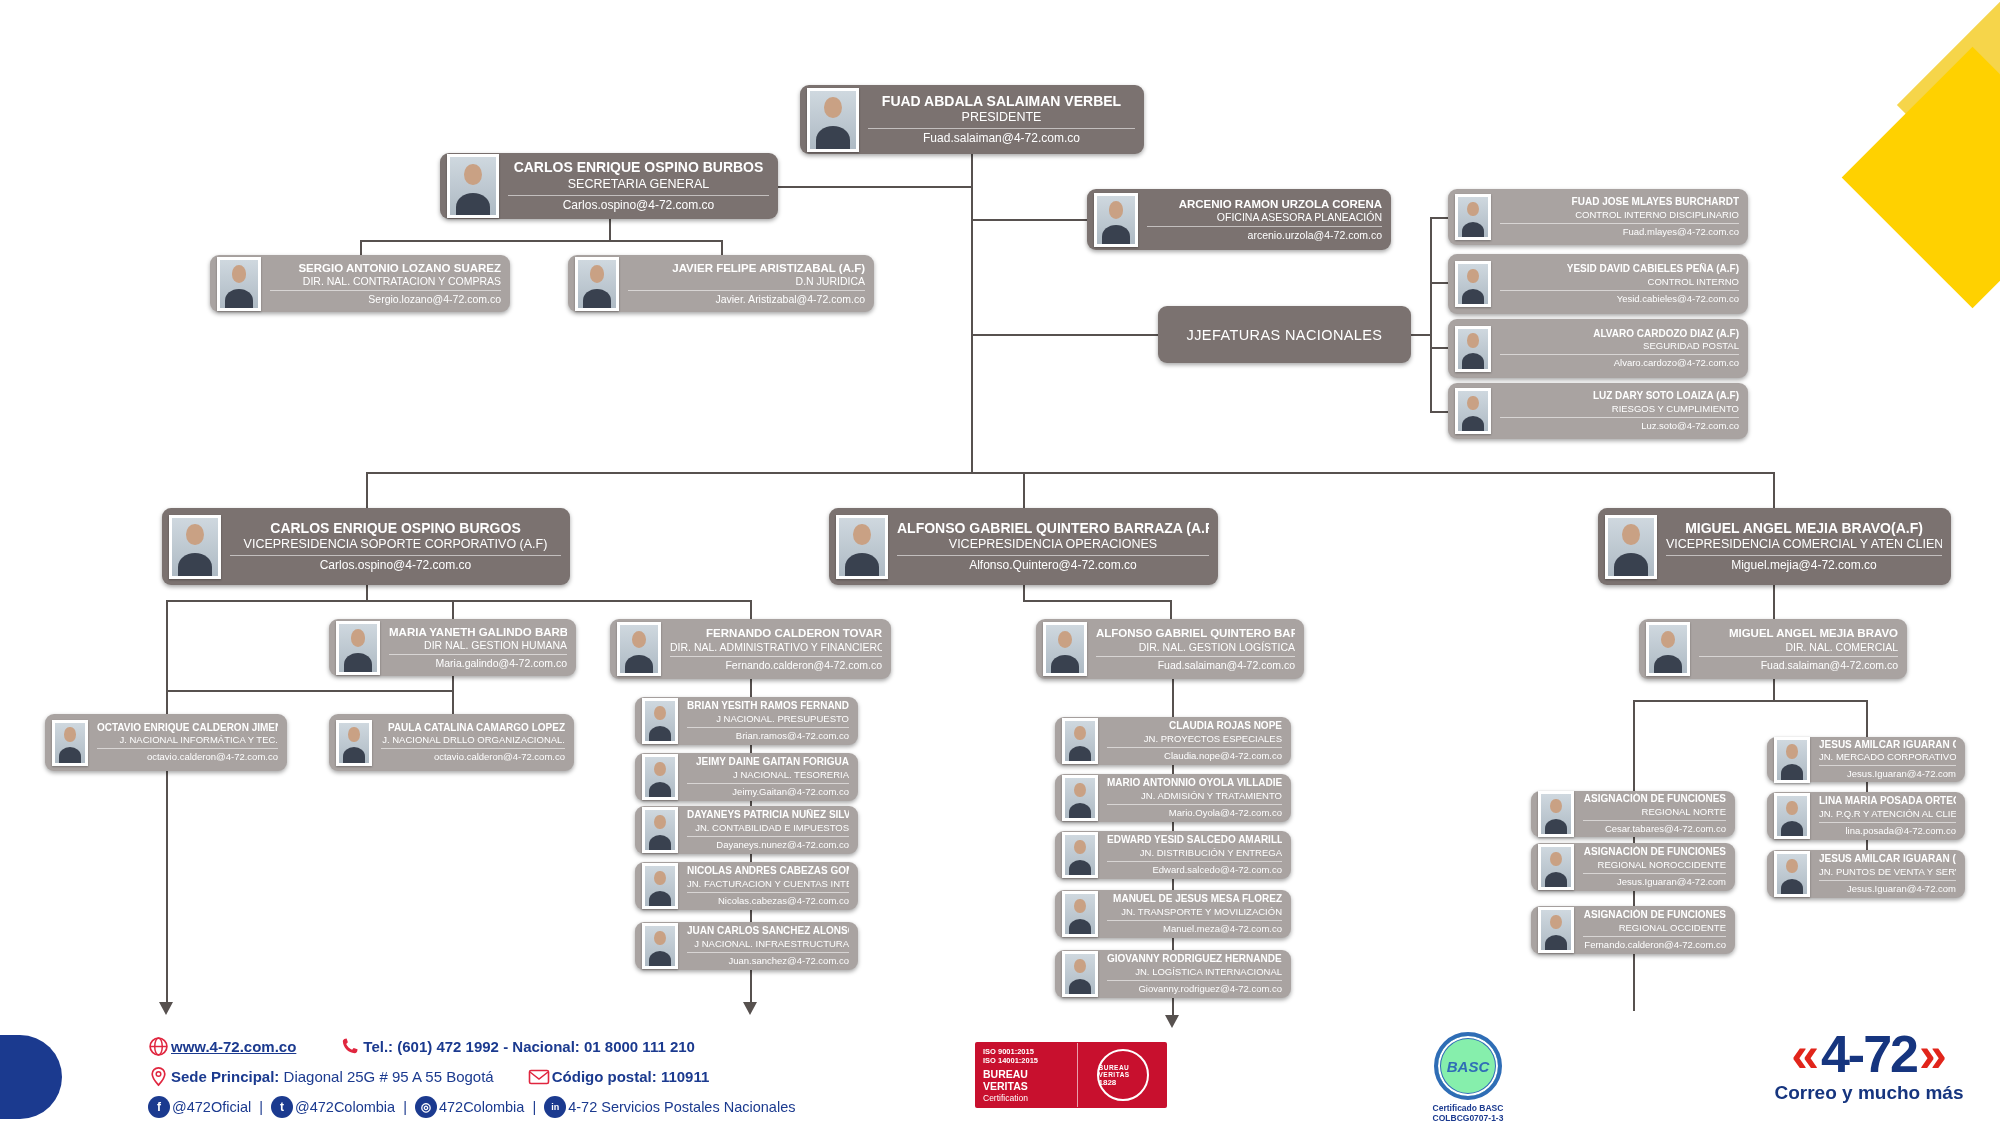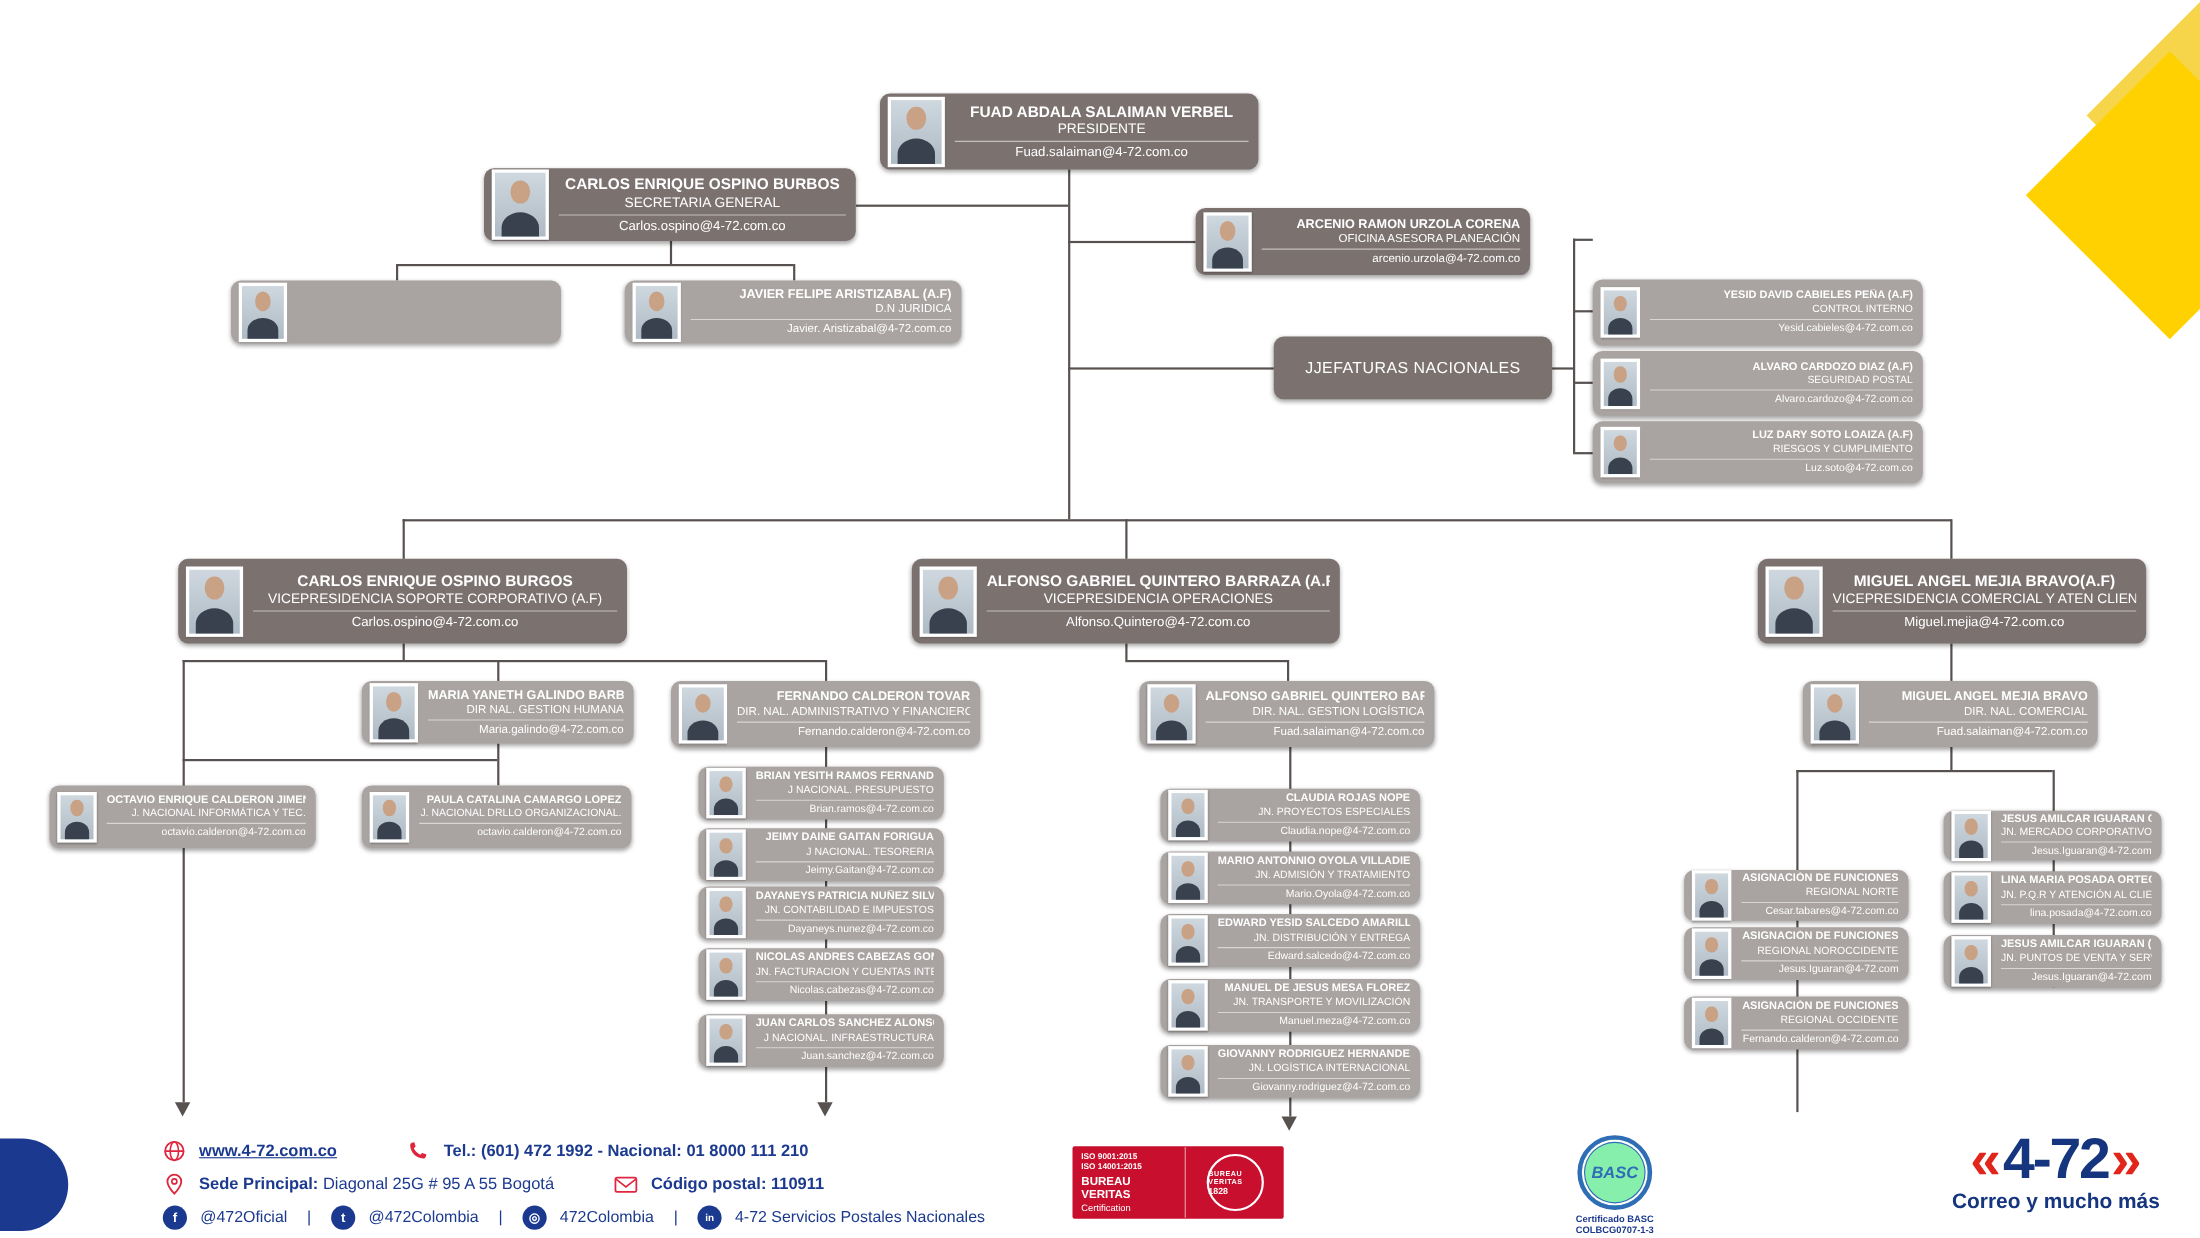--- a/index.html
+++ b/index.html
@@ -33,21 +33,21 @@
   .em{border-top:1px solid rgba(255,255,255,.55);margin-top:2px;padding-top:2px;}
   .s1 .nm{font-size:14px;}  .s1 .rl{font-size:12.5px;} .s1 .em{font-size:12px;}
   .s2 .nm{font-size:11.5px;}.s2 .rl{font-size:10.5px;}.s2 .em{font-size:10.5px;}
   .s3 .nm{font-size:10px;}  .s3 .rl{font-size:9.5px;} .s3 .em{font-size:9.5px;}
   .label{justify-content:center;font-weight:normal;font-size:14.5px;letter-spacing:.4px;}
   
   .diamond{position:absolute;transform:rotate(45deg);}
   .corner-blue{position:absolute;left:0;top:1035px;width:62px;height:84px;background:#1b3a8f;
         border-radius:0 84px 84px 0;}
   
-  .frow{position:absolute;display:flex;align-items:center;gap:12px;color:#1b3a8f;font-size:15px;}
+  .frow{position:absolute;display:flex;align-items:center;gap:2px;color:#1b3a8f;font-size:15px;}
   .frow b{font-weight:bold;}
   .weblink{font-weight:bold;text-decoration:underline;color:#1b3a8f;}
   .sep{color:#1b3a8f;margin:0 6px;}
   .sic{width:22px;height:22px;border-radius:50%;background:#1b3a8f;color:#fff;font-size:12px;
        font-weight:bold;display:inline-flex;align-items:center;justify-content:center;flex:0 0 auto;}
   .sic.small{font-size:9px;}
   .ficon{flex:0 0 auto;display:inline-flex;}
   
   .bv{position:absolute;left:963px;top:1042px;width:192px;height:66px;background:#c8102e;
       display:flex;align-items:center;color:#fff;border-radius:2px;margin-left:12px;}
@@ -141,20 +141,25 @@
         <div class="nm">CARLOS ENRIQUE OSPINO BURBOS</div>
       <div class="rl">SECRETARIA GENERAL</div>
       <div class="em">Carlos.ospino@4-72.com.co</div>
       </div>
   </div>
 
   <div class="card lite s2" style="left:210px;top:255px;width:300px;height:57px">
     <div class="photo">
         <div class="face"></div>
       </div>
+    <div class="txt">
+        <div class="nm">SERGIO ANTONIO LOZANO SUAREZ</div>
+      <div class="rl">DIR. NAL. CONTRATACION Y COMPRAS</div>
+      <div class="em">Sergio.lozano@4-72.com.co</div>
+      </div>
   </div>
 
   <div class="card lite s2" style="left:568px;top:255px;width:306px;height:57px">
     <div class="photo">
         <div class="face"></div>
       </div>
     <div class="txt">
         <div class="nm">JAVIER FELIPE ARISTIZABAL (A.F)</div>
       <div class="rl">D.N JURIDICA</div>
       <div class="em">Javier. Aristizabal@4-72.com.co</div>
@@ -169,20 +174,30 @@
         <div class="nm">ARCENIO RAMON URZOLA CORENA</div>
       <div class="rl">OFICINA ASESORA PLANEACIÓN</div>
       <div class="em">arcenio.urzola@4-72.com.co</div>
       </div>
   </div>
 
   <div class="card dark label" style="left:1158px;top:306px;width:253px;height:57px">
     <span>JJEFATURAS NACIONALES</span>
   </div>
 
+  <div class="card lite s3" style="left:1448px;top:189px;width:300px;height:56px">
+    <div class="photo">
+        <div class="face"></div>
+      </div>
+    <div class="txt">
+        <div class="nm">FUAD JOSE MLAYES BURCHARDT</div>
+      <div class="rl">CONTROL INTERNO DISCIPLINARIO</div>
+      <div class="em">Fuad.mlayes@4-72.com.co</div>
+      </div>
+  </div>
   <div class="card lite s3" style="left:1448px;top:254px;width:300px;height:60px">
     <div class="photo">
         <div class="face"></div>
       </div>
     <div class="txt">
         <div class="nm">YESID DAVID CABIELES PEÑA  (A.F)</div>
       <div class="rl">CONTROL INTERNO</div>
       <div class="em">Yesid.cabieles@4-72.com.co</div>
       </div>
   </div>

